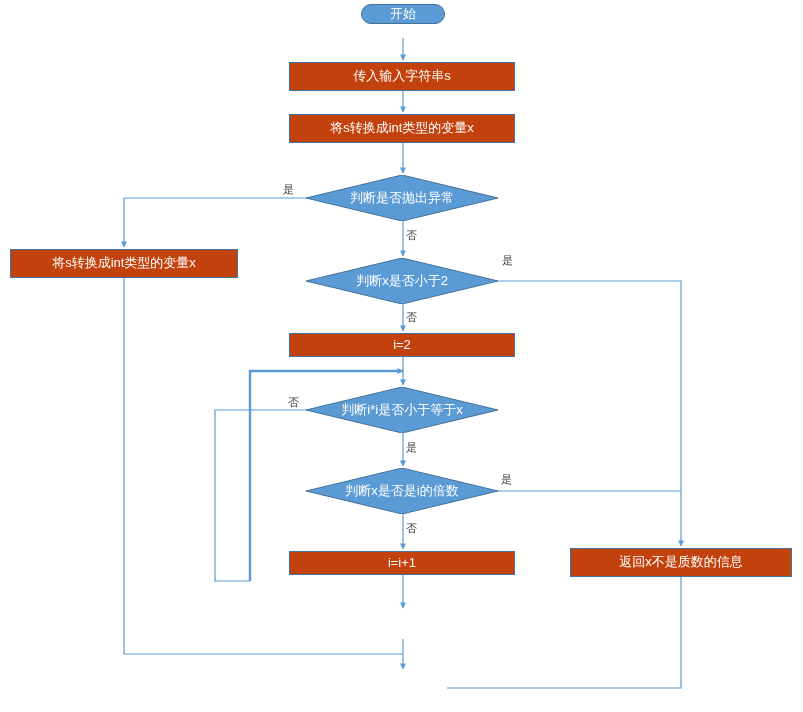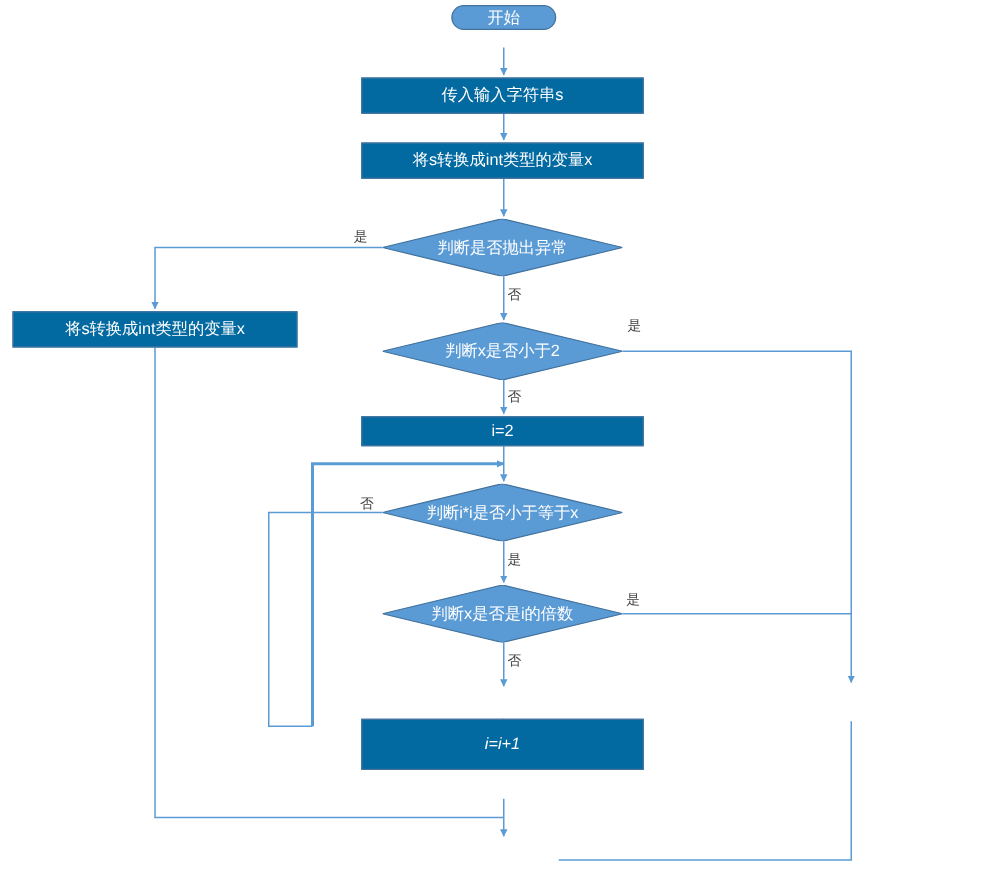--- a/index.html
+++ b/index.html
@@ -30,21 +30,21 @@
     box-sizing: border-box;
     display: flex;
     align-items: center;
     justify-content: center;
     text-align: center;
     color: #ffffff;
     font-size: 13px;
     line-height: 1.15;
   }
   .rect {
-    background: #0369a1;
+    background: #c2410c;
     border: 1px solid #41719c;
   }
   .term {
     background: #5b9bd5;
     border: 1px solid #41719c;
     border-radius: 18px;
   }
   .diamond-wrap {
     position: absolute;
     box-sizing: border-box;
@@ -167,24 +167,27 @@
     <div class="diamond-label">判断i*i是否小于等于x</div>
   </div>
 
   <div class="diamond-wrap" style="left:306px; top:468px; width:192px; height:46px;">
     <svg class="diamond-shape" viewBox="0 0 192 46" preserveAspectRatio="none">
       <polygon points="96,0 192,23 96,46 0,23" fill="#5b9bd5" stroke="#41719c" stroke-width="1"></polygon>
     </svg>
     <div class="diamond-label">判断x是否是i的倍数</div>
   </div>
 
-  <div class="node rect" style="left:289px; top:575px; width:226px; height:41px;font-style:italic;">
+  <div class="node rect" style="left:289px; top:551px; width:226px; height:24px;">
     <span>i=i+1</span>
   </div>
 
+  <div class="node rect" style="left:570px; top:548px; width:222px; height:29px;">
+    <span>返回x不是质数的信息</span>
+  </div>
 
 
 
   <div class="edge-label" style="left:283px; top:182px;">是</div>
   <div class="edge-label" style="left:406px; top:228px;">否</div>
   <div class="edge-label" style="left:502px; top:253px;">是</div>
   <div class="edge-label" style="left:406px; top:310px;">否</div>
   <div class="edge-label" style="left:288px; top:395px;">否</div>
   <div class="edge-label" style="left:406px; top:440px;">是</div>
   <div class="edge-label" style="left:501px; top:472px;">是</div>

